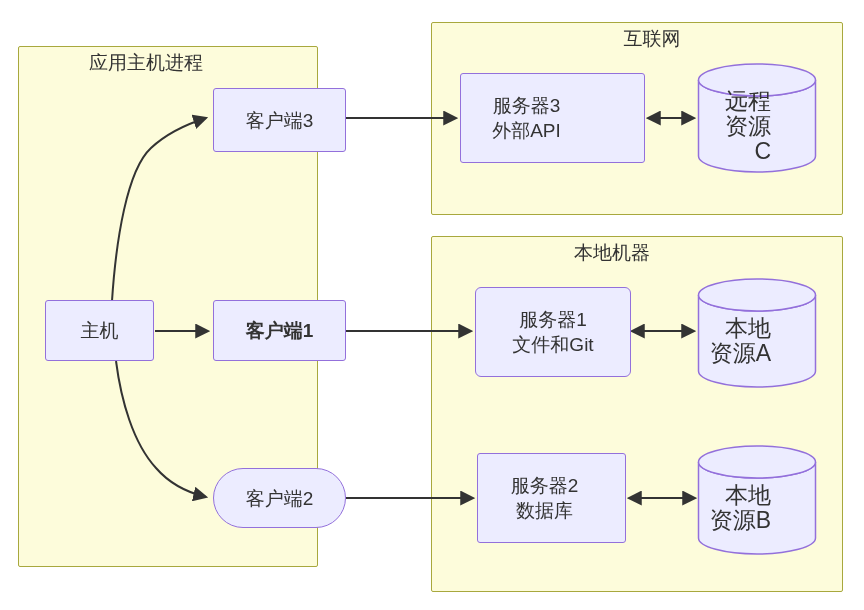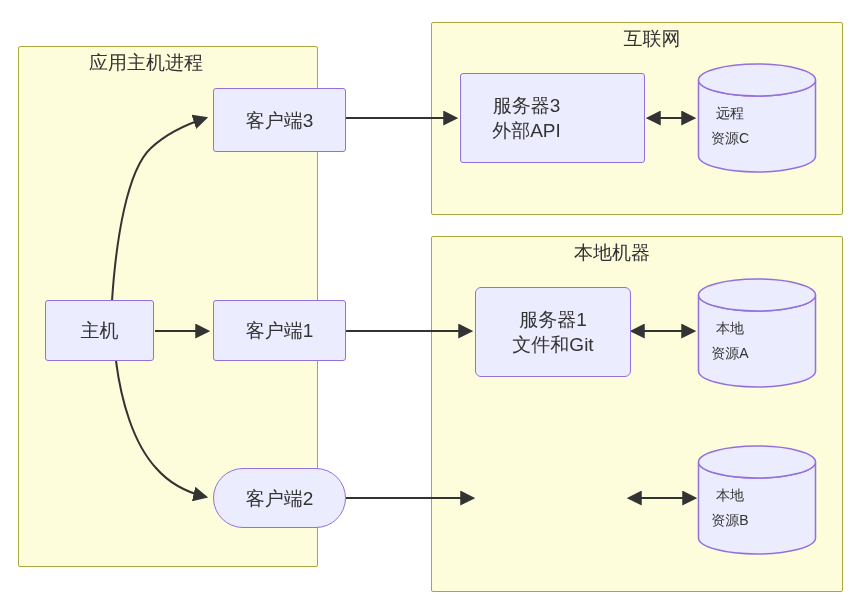--- a/index.html
+++ b/index.html
@@ -20,22 +20,22 @@
     position:absolute;background:#ECECFF;border:1.5px solid #9370DB;
     border-radius:3px;display:flex;align-items:center;justify-content:center;
     font-size:19px;z-index:3;box-sizing:border-box;
   }
   .lines{text-align:center;line-height:25px;}
   .shift-left-lg{transform:translateX(-26px);}
   .shift-left-sm{transform:translateX(-7px);}
   .cyl{position:absolute;z-index:3;}
   .cyl svg{position:absolute;left:0;top:0;}
   .cyl .lines{
-    position:absolute;left:2px;top:50%;width:62px;
-    transform:translateY(-50%) translateY(8px);font-size:14px;
+    position:absolute;left:12px;top:50%;width:62px;
+    transform:translateY(-50%) translateY(8px);font-size:23px;text-align:right;
   }
 </style>
 </head>
 <body>
 
 <div class="canvas">
 
   <div class="cluster" style="left:18px;top:46px;width:300px;height:521px;">
     <div class="cluster-title" style="left:0;width:254px;">应用主机进程</div>
   </div>
@@ -68,21 +68,21 @@
   </svg>
 
   <div class="node" style="left:45px;top:300px;width:109px;height:61px;">
     <div class="lines">主机</div>
   </div>
 
   <div class="node" style="left:213px;top:88px;width:133px;height:64px;">
     <div class="lines">客户端3</div>
   </div>
 
-  <div class="node" style="left:213px;top:300px;width:133px;height:61px;">
+  <div class="node" style="left:213px;top:300px;width:133px;height:61px;font-weight:bold;">
     <div class="lines">客户端1</div>
   </div>
 
   <div class="node" style="left:213px;top:468px;width:133px;height:60px;border-radius:30px;">
     <div class="lines">客户端2</div>
   </div>
 
   <div class="node" style="left:460px;top:73px;width:185px;height:90px;">
     <div class="lines shift-left-lg">
       <div>服务器3</div>
@@ -90,20 +90,26 @@
     </div>
   </div>
 
   <div class="node" style="left:475px;top:287px;width:156px;height:90px;border-radius:6px;">
     <div class="lines">
       <div>服务器1</div>
       <div>文件和Git</div>
     </div>
   </div>
 
+  <div class="node" style="left:477px;top:453px;width:149px;height:90px;">
+    <div class="lines shift-left-sm">
+      <div>服务器2</div>
+      <div>数据库</div>
+    </div>
+  </div>
 
   <div class="cyl" style="left:697px;top:63px;width:120px;height:110px;">
     <svg width="120" height="110" viewBox="0 0 120 110">
       <path d="M1.5,17 L1.5,93 A58.5,16 0 0 0 118.5,93 L118.5,17 A58.5,16 0 0 1 1.5,17 Z" fill="#ECECFF" stroke="#9370DB" stroke-width="1.5"></path>
       <ellipse cx="60" cy="17" rx="58.5" ry="16" fill="#ECECFF" stroke="#9370DB" stroke-width="1.5"></ellipse>
     </svg>
     <div class="lines">
       <div>远程</div>
       <div>资源C</div>
     </div>

